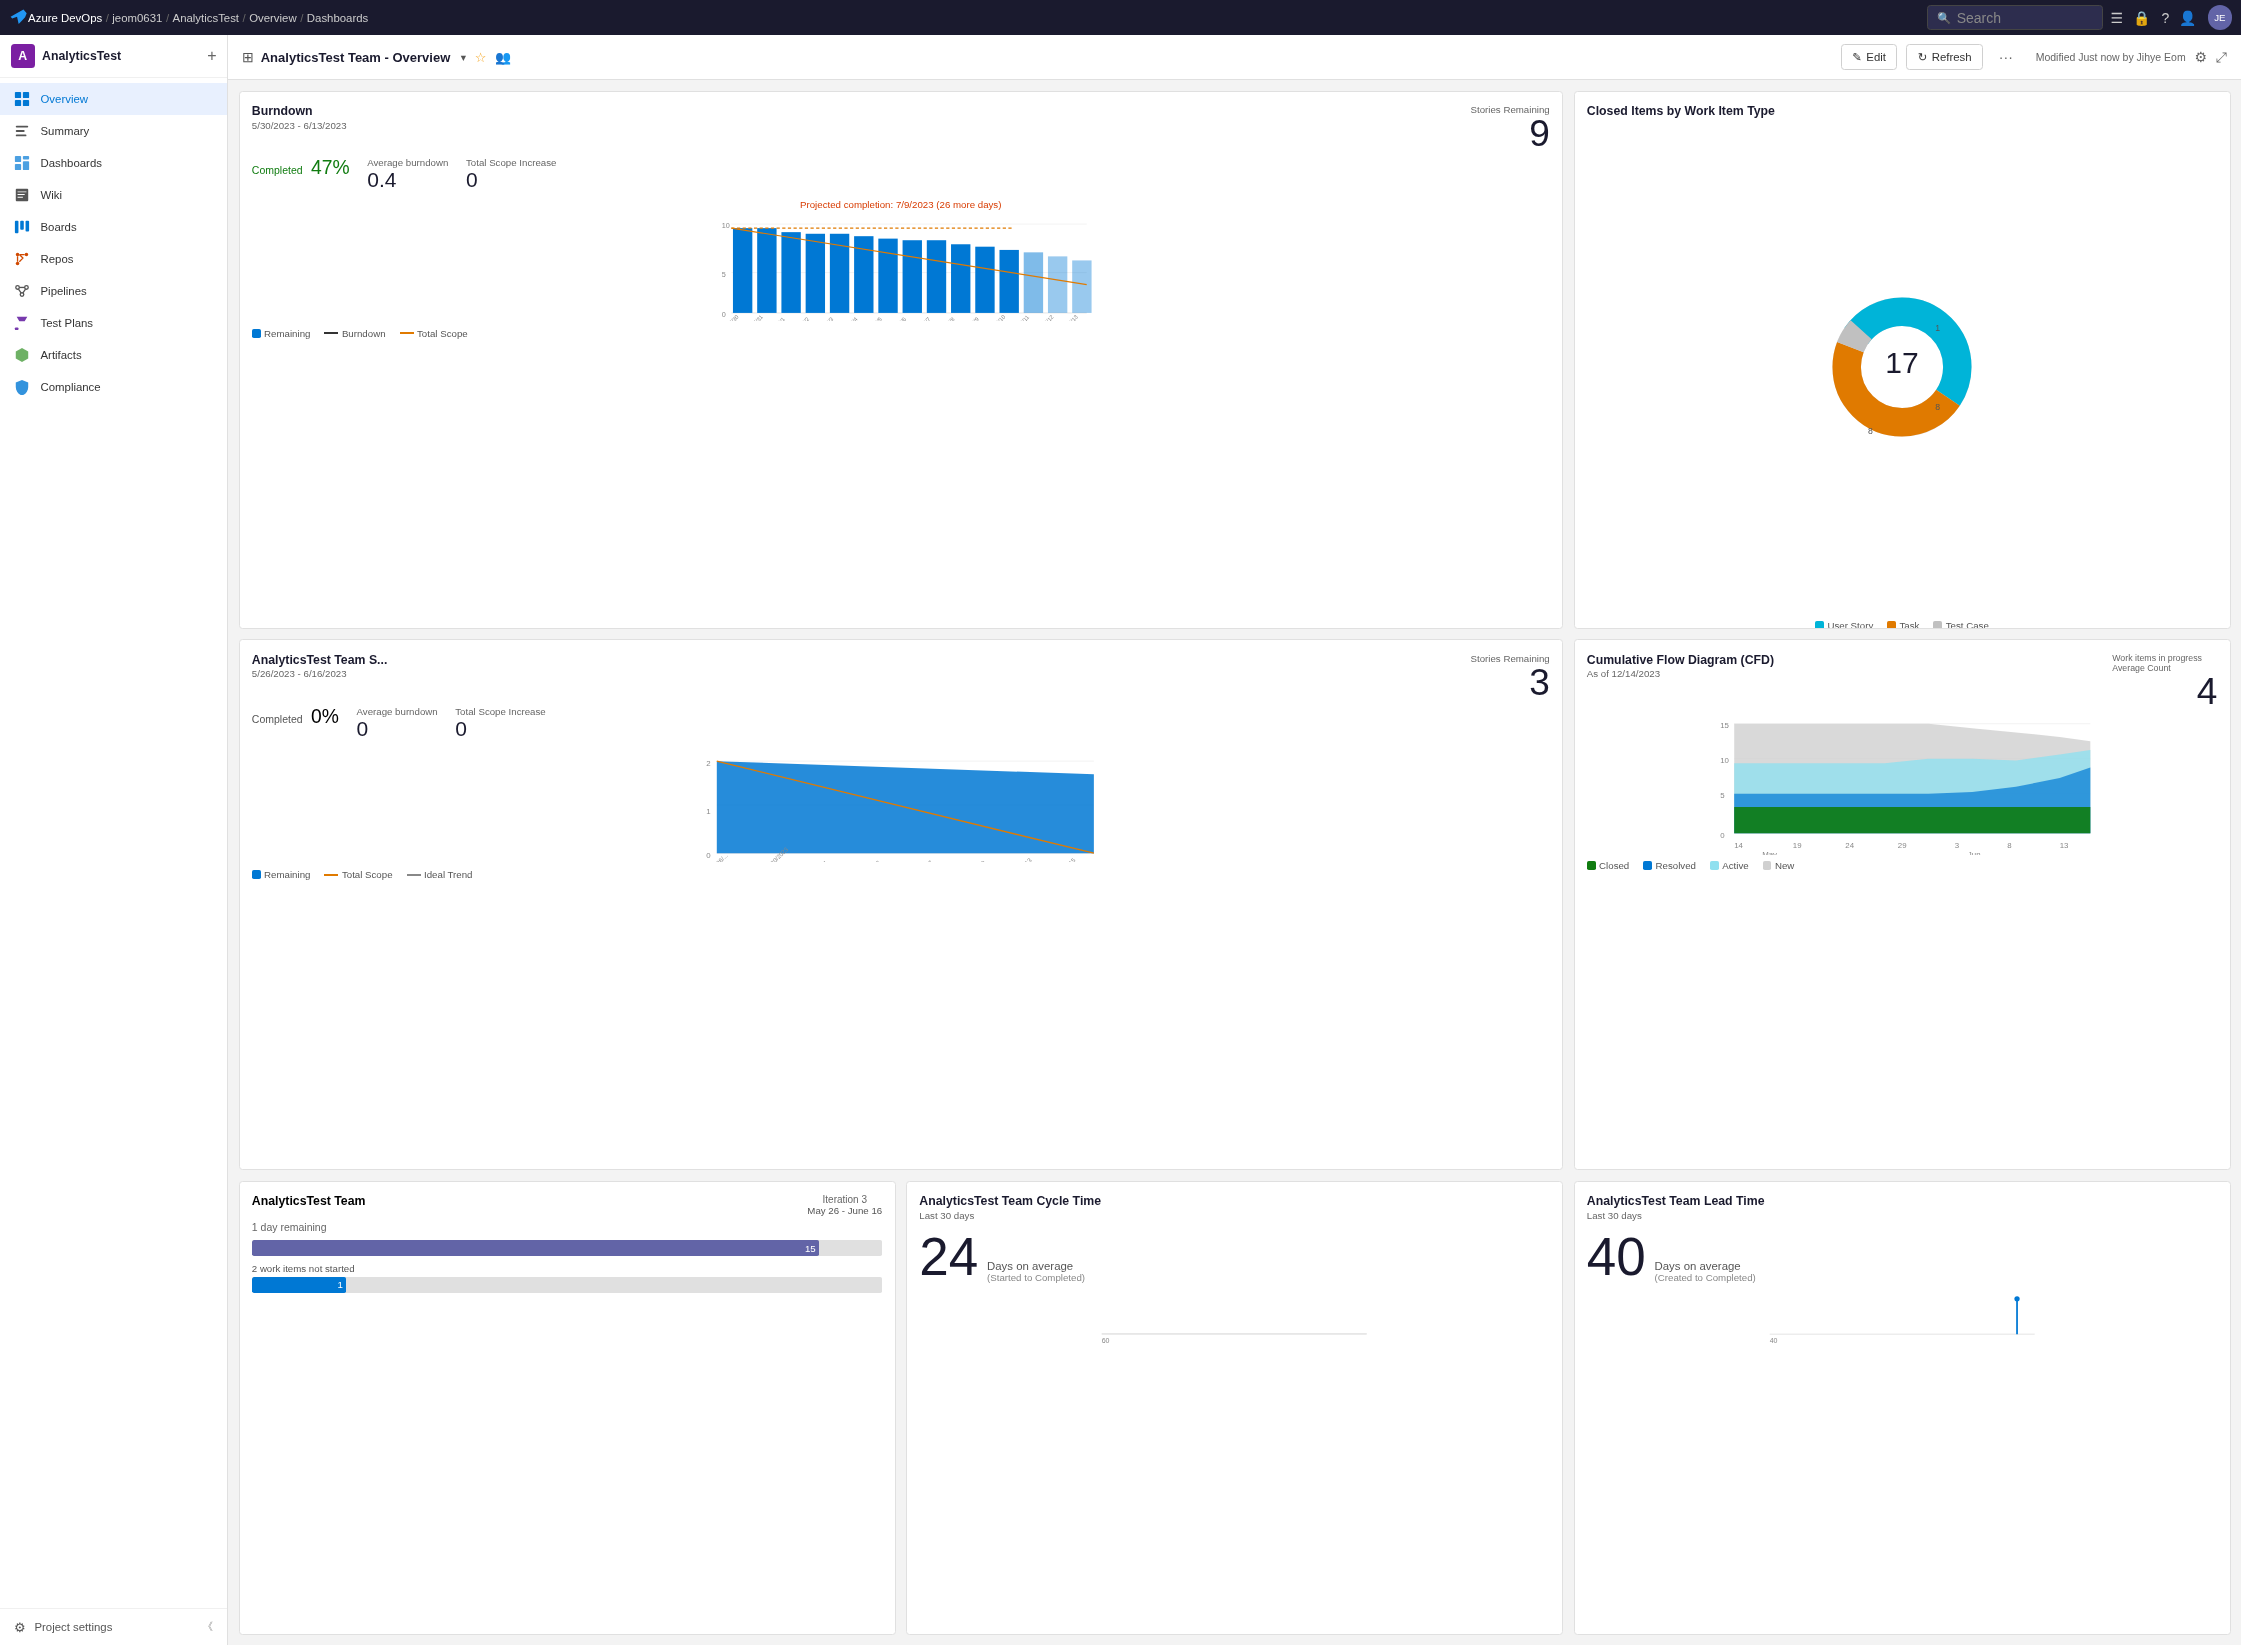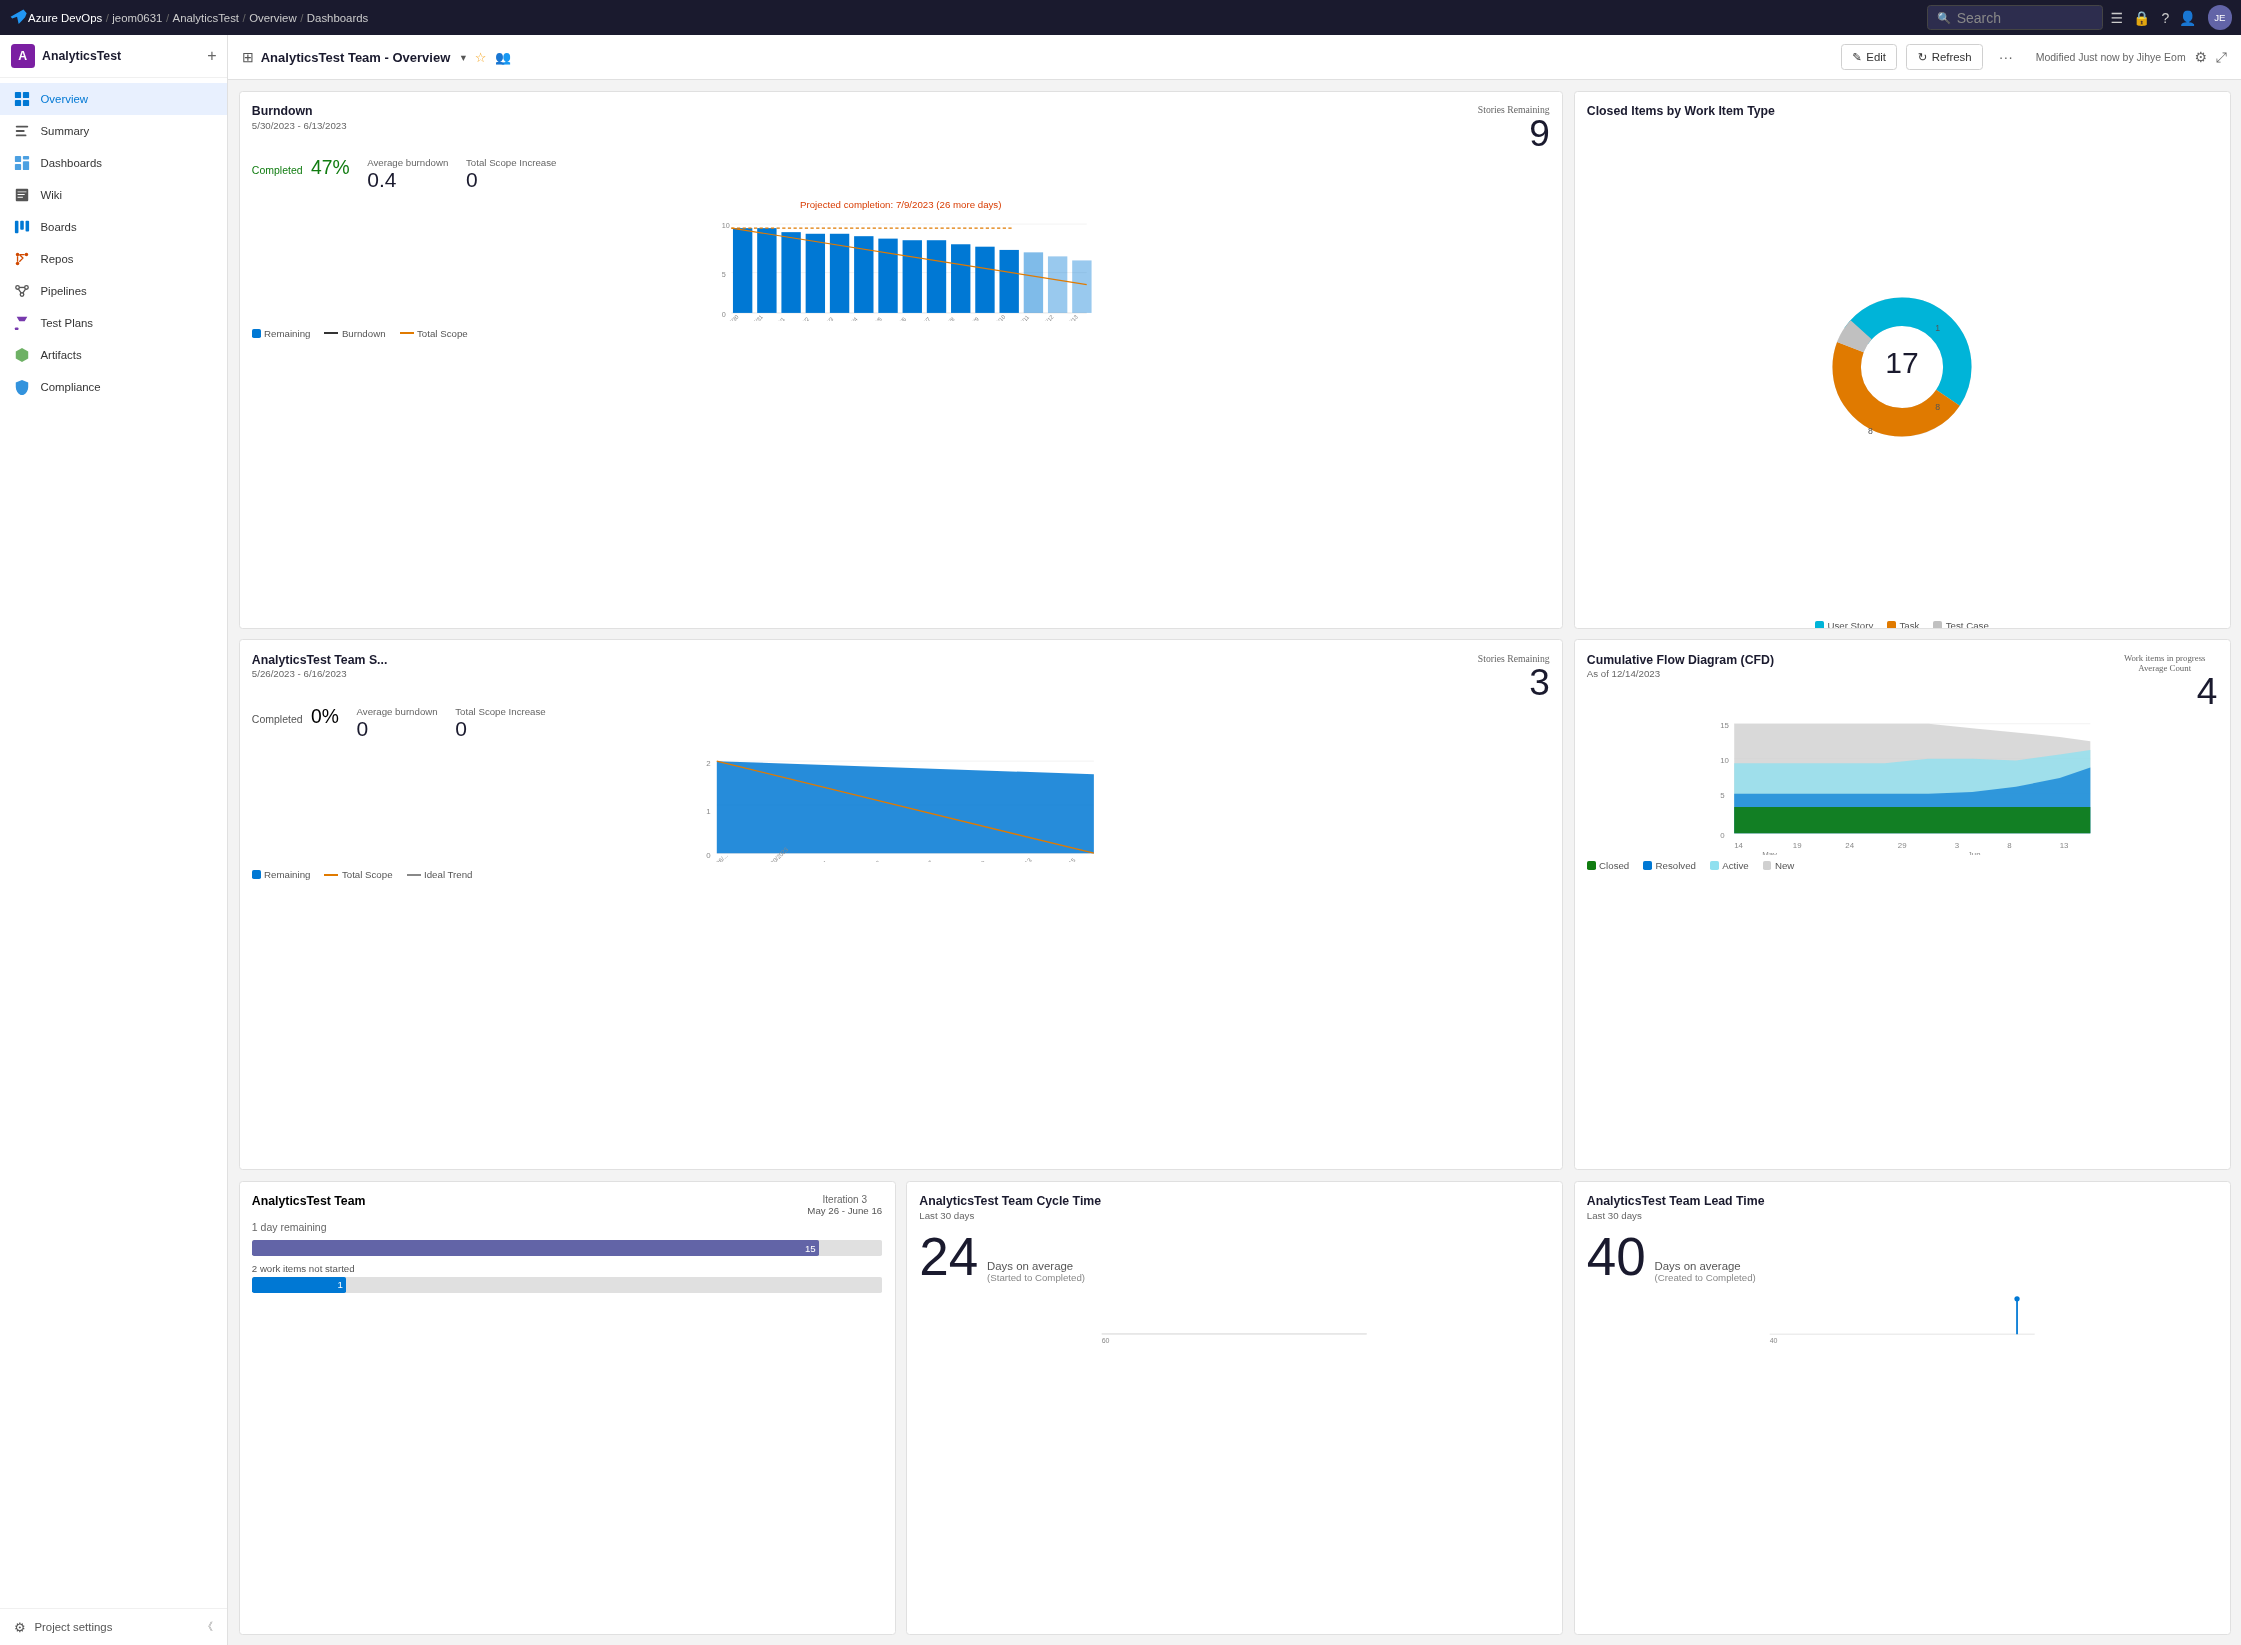--- a/index.html
+++ b/index.html
@@ -58,21 +58,21 @@
     
     .dash-grid { flex: 1; overflow-y: auto; overflow-x: hidden; padding: 10.5px; display: grid; grid-template-columns: 1fr 1fr 1fr; grid-template-rows: auto auto auto; gap: 10.5px; background: #f3f3f3; }
 
     
     .card { background: #fff; border: 0.9px solid #e0e0e0; border-radius: 3.5px; padding: 12.3px; overflow: hidden; }
     .card-wide { grid-column: span 2; }
     .card-title { font-size: 12.3px; font-weight: 600; color: #1a1a2e; margin-bottom: 1.8px; }
     .card-subtitle { font-size: 9.7px; color: #666; margin-bottom: 7px; }
     .card-header { display: flex; justify-content: space-between; align-items: flex-start; margin-bottom: 5.3px; }
     .card-metric { text-align: right; }
-    .card-metric-label { font-size: 9.7px; color: #666; font-family: Liberation Serif, serif; }
+    .card-metric-label { font-size: 9.7px; color: #666; }
     .card-metric-value { font-size: 37px; font-weight: 300; color: #1a1a2e; line-height: 1; }
     .card-stats { display: flex; gap: 17.6px; margin-bottom: 7px; }
     .card-stat { }
     .card-stat-label { font-size: 9.7px; color: #666; }
     .card-stat-value { font-size: 21px; font-weight: 300; color: #1a1a2e; }
     .projection { font-size: 9.7px; color: #d83b01; text-align: center; margin-bottom: 5.3px; }
     .legend { display: flex; gap: 14px; margin-top: 5.3px; flex-wrap: wrap; }
     .legend-item { display: flex; align-items: center; gap: 3.5px; font-size: 9.7px; color: #555; }
     .legend-dot { width: 8.8px; height: 8.8px; border-radius: 1.8px; flex-shrink: 0; }
     .legend-line { width: 14px; height: 1.8px; flex-shrink: 0; }
@@ -500,21 +500,21 @@
         </div>
       </div>
 
       <div class="card">
         <div class="card-header">
           <div>
             <div class="card-title">Cumulative Flow Diagram (CFD)</div>
             <div class="card-subtitle">As of 12/14/2023</div>
           </div>
           <div class="card-metric">
-            <div class="card-metric-label" style="font-size:8.8px;max-width:105px;text-align:center;">Work items in progress Average Count</div>
+            <div class="card-metric-label" style="font-size:8.8px;max-width:105px;text-align:left;">Work items in progress Average Count</div>
             <div class="card-metric-value">4</div>
           </div>
         </div>
 
         <div class="cfd-chart-area">
           <svg width="100%" height="140" viewBox="0 0 440 160" style="font-size:13px">
 
             <text x="12" y="15" font-size="9" fill="#888">15</text>
             <text x="12" y="55" font-size="9" fill="#888">10</text>
             <text x="12" y="95" font-size="9" fill="#888">5</text>

